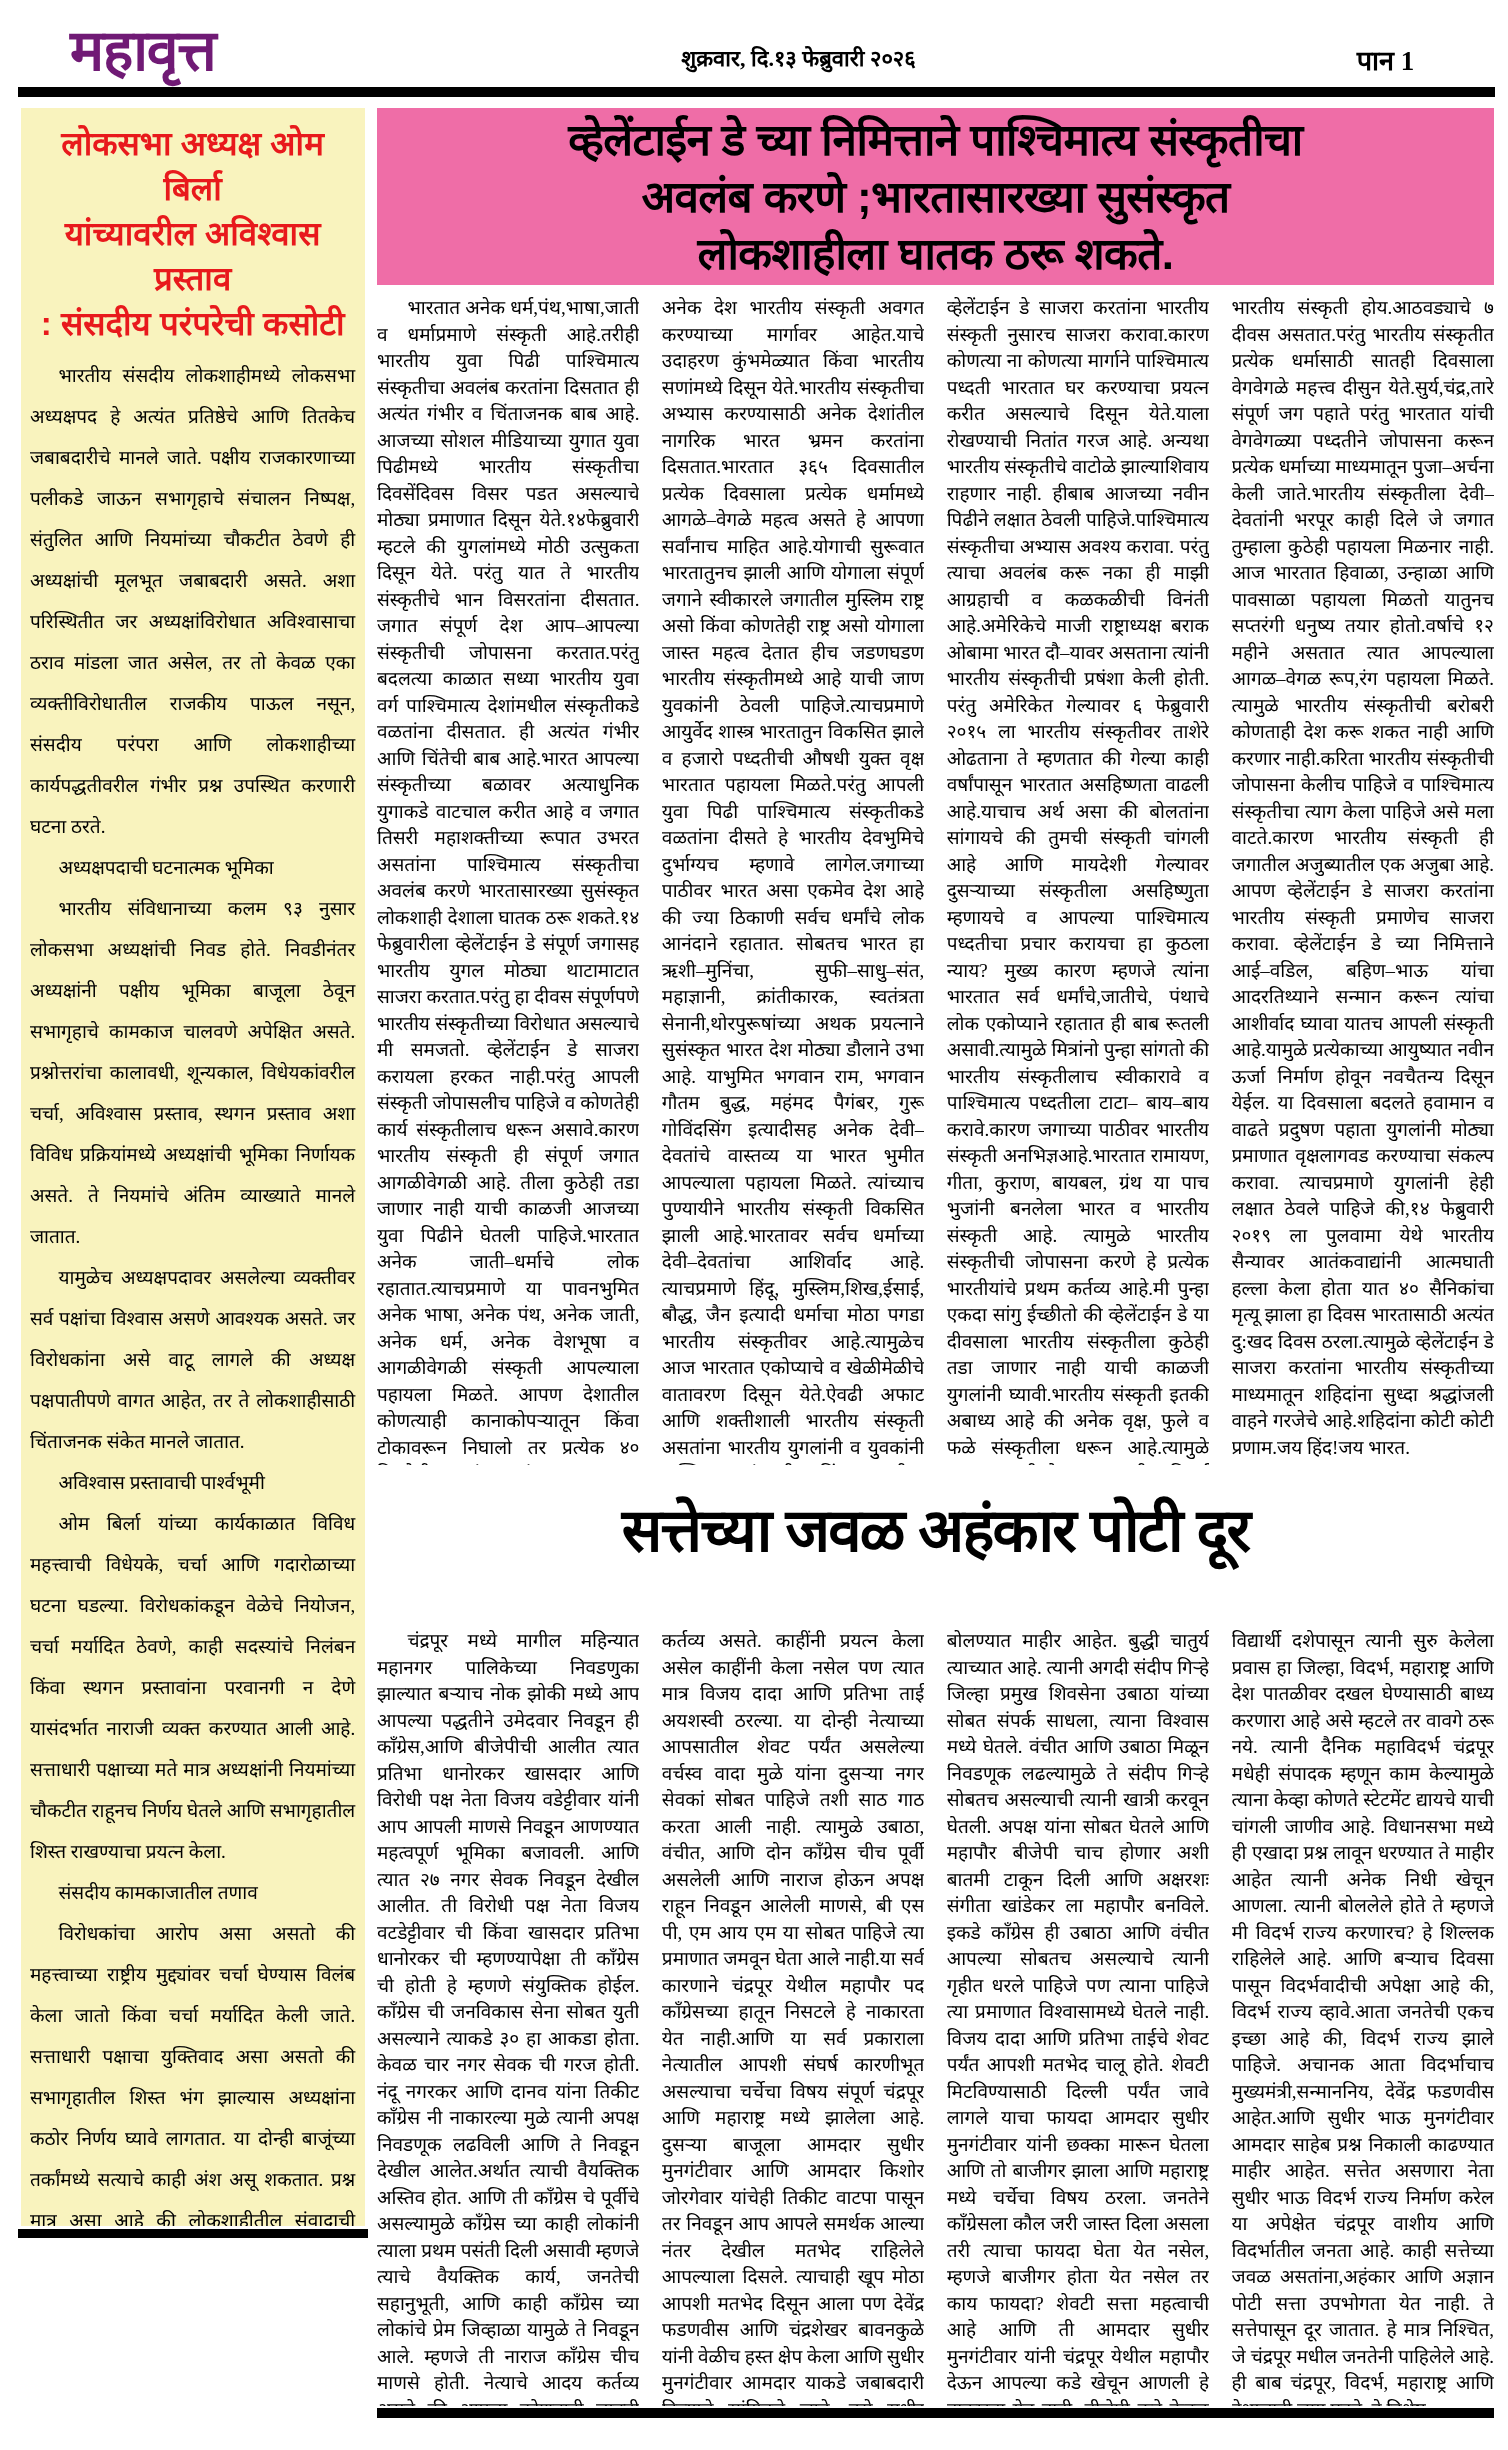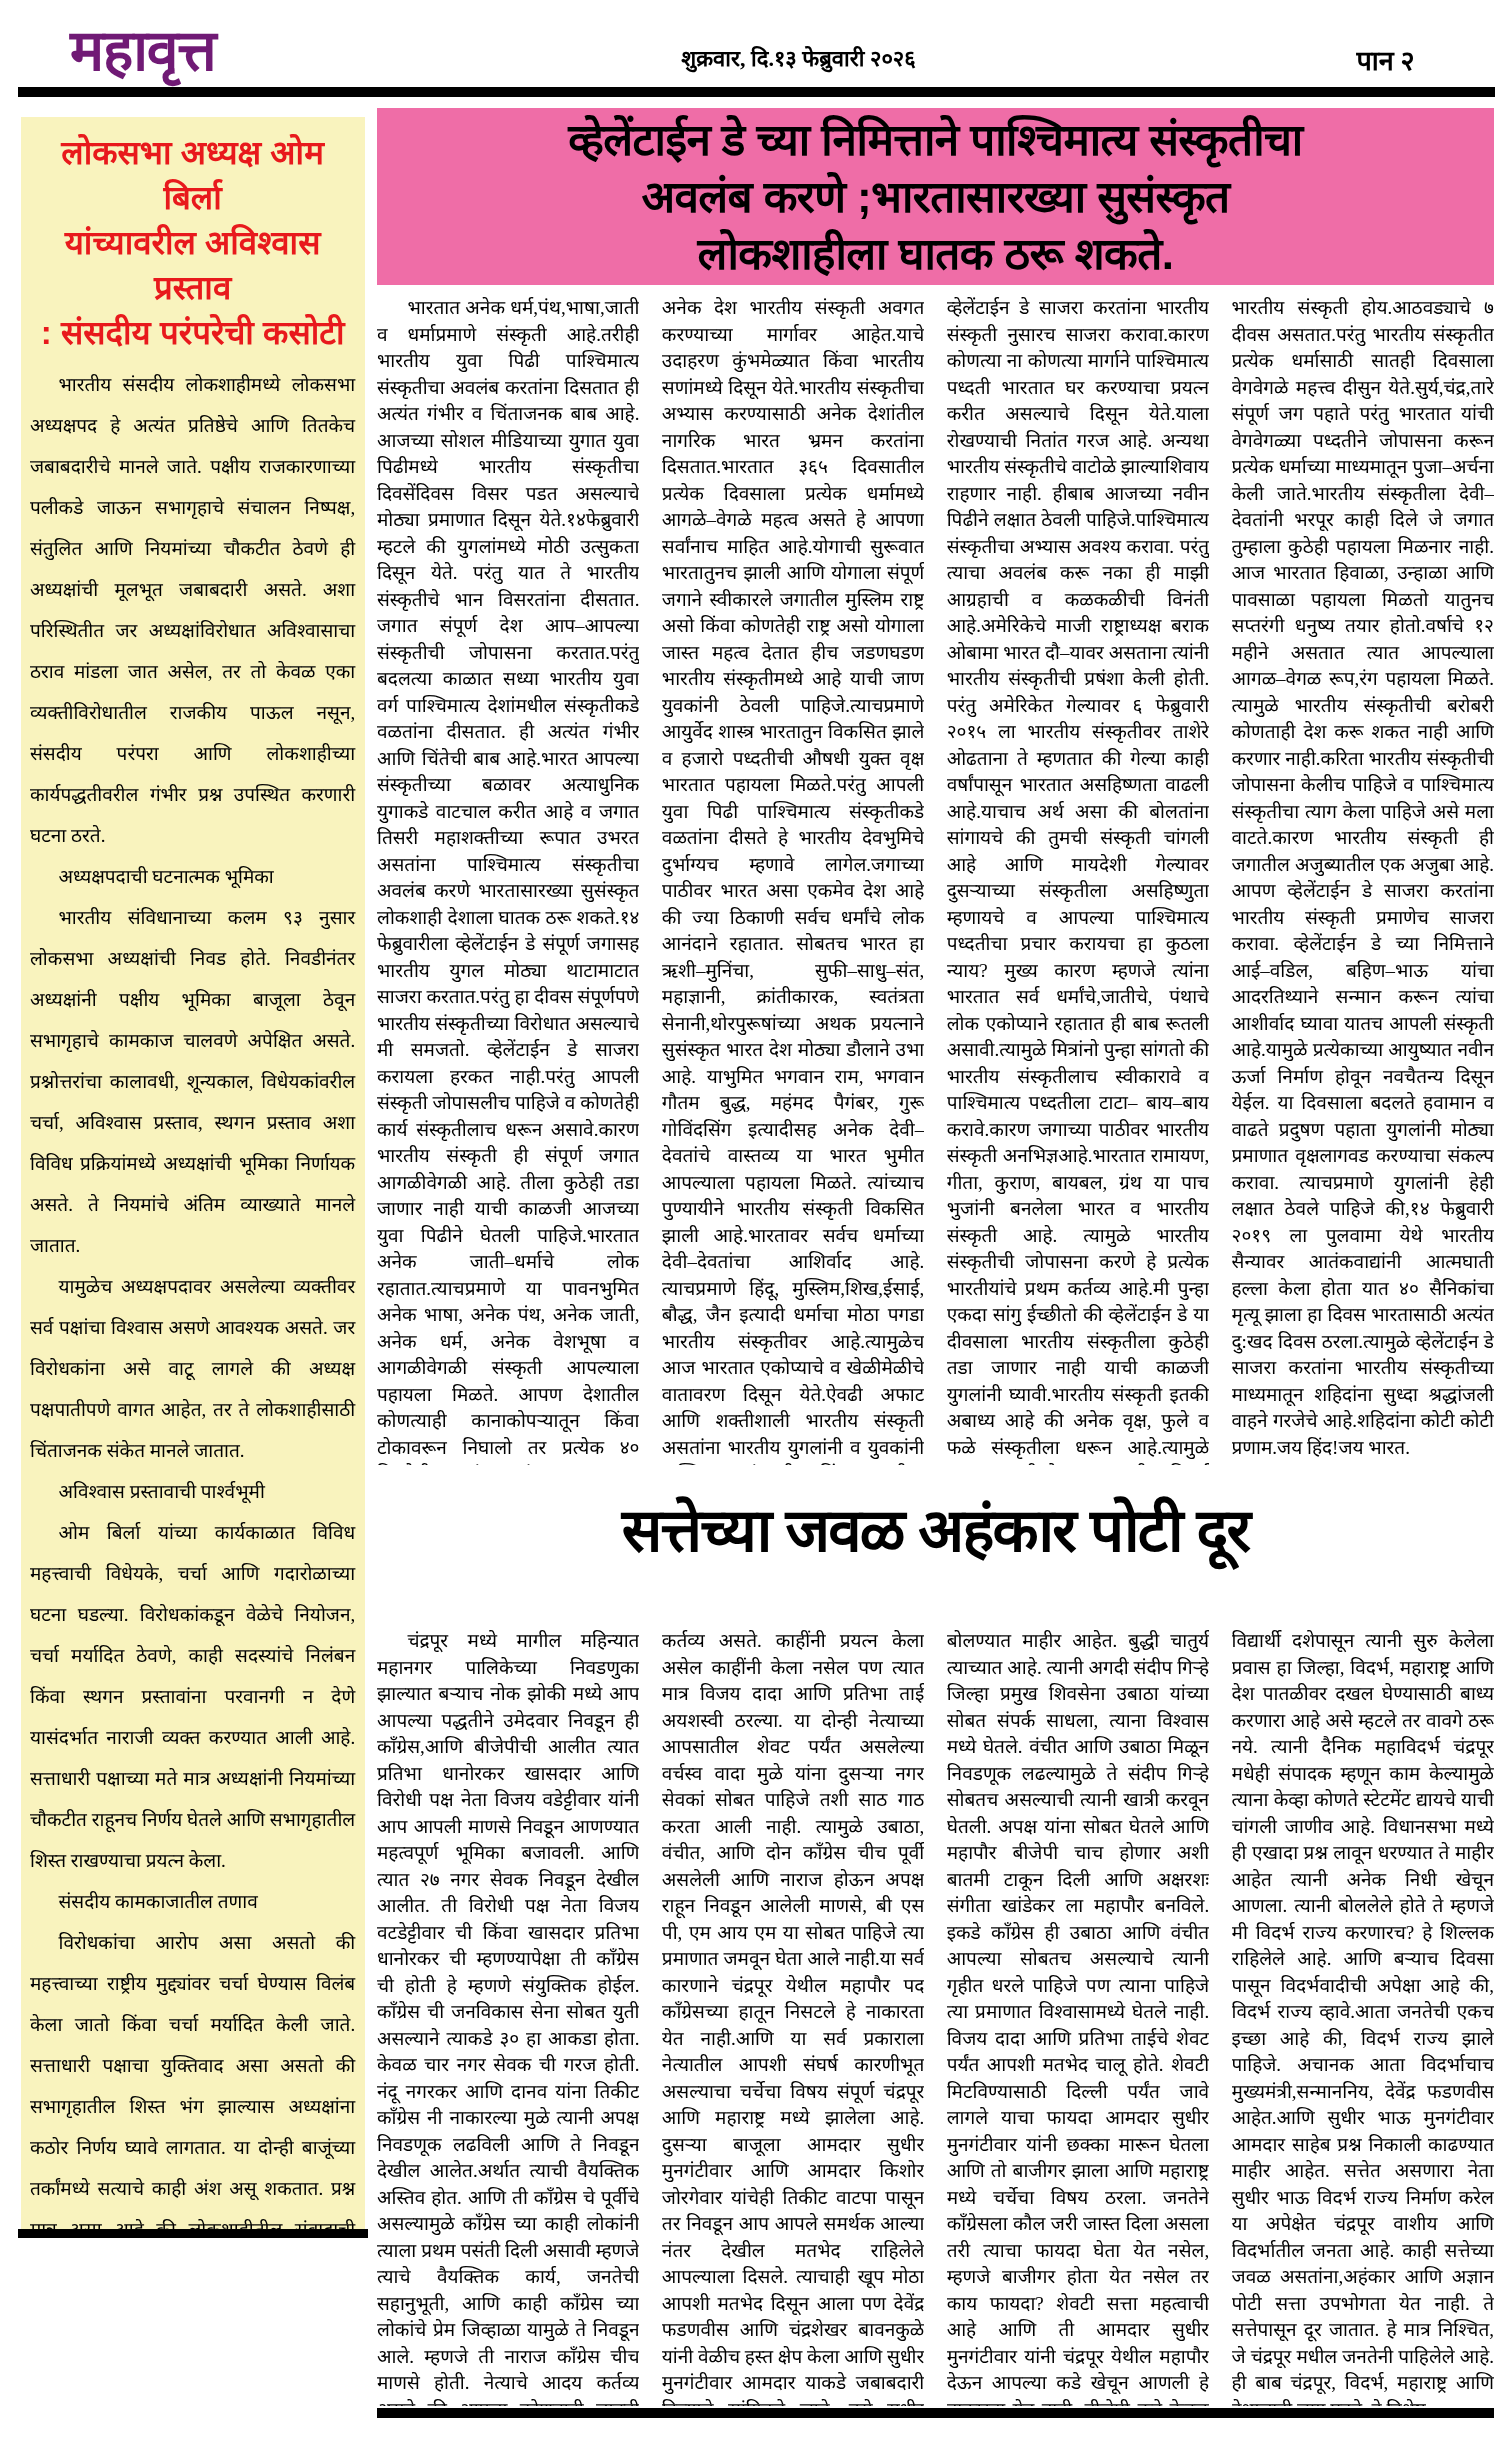--- a/index.html
+++ b/index.html
@@ -22,21 +22,21 @@
   }
   .page-number {
     position:absolute; left:1297px; top:41px; width:177px;
     font-weight:700; font-size:27px; text-align:center;
   }
   .top-rule { position:absolute; left:17.7px; top:87px; width:1477px; height:10px; background:#000; }
 
   
   .left-article {
     position:absolute; left:20.6px; top:108px; width:344px; height:2118px;
-    background:#f9f3be; padding:13px 9.4px 5.9px 9.4px; overflow:hidden;margin-top:9px;
+    background:#f9f3be; padding:13px 9.4px 5.9px 9.4px; overflow:hidden;
   }
   .left-title {
     font-family:"Liberation Sans","DejaVu Sans",sans-serif;
     color:#e8191c; font-weight:800; font-size:33px; line-height:45px;
     text-align:center; white-space:pre-line; margin-bottom:9.4px;
   }
   .left-body p {
     font-size:19px; line-height:41px; text-align:justify;
     text-indent:1.5em; margin:0;
   }
@@ -74,21 +74,21 @@
   .bottom-rule { position:absolute; left:377px; top:2408px; width:1117px; height:10px; background:#000; }
 </style>
 </head>
 <body>
 
 <div class="page">
 
   <div>
     <div class="masthead">महावृत्त</div>
     <div class="header-date">शुक्रवार, दि.१३ फेब्रुवारी २०२६</div>
-    <div class="page-number">पान २</div>
+    <div class="page-number">पान 1</div>
   </div>
   <div class="top-rule"></div>
 
   <div class="left-article">
     <div class="left-title">लोकसभा अध्यक्ष ओम बिर्ला
 यांच्यावरील अविश्वास प्रस्ताव
 : संसदीय परंपरेची कसोटी</div>
     <div class="left-body">
         <p>भारतीय संसदीय लोकशाहीमध्ये लोकसभा अध्यक्षपद हे अत्यंत प्रतिष्ठेचे आणि तितकेच जबाबदारीचे मानले जाते. पक्षीय राजकारणाच्या पलीकडे जाऊन सभागृहाचे संचालन निष्पक्ष, संतुलित आणि नियमांच्या चौकटीत ठेवणे ही अध्यक्षांची मूलभूत जबाबदारी असते. अशा परिस्थितीत जर अध्यक्षांविरोधात अविश्वासाचा ठराव मांडला जात असेल, तर तो केवळ एका व्यक्तीविरोधातील राजकीय पाऊल नसून, संसदीय परंपरा आणि लोकशाहीच्या कार्यपद्धतीवरील गंभीर प्रश्न उपस्थित करणारी घटना ठरते.</p>
         <p>अध्यक्षपदाची घटनात्मक भूमिका</p>

